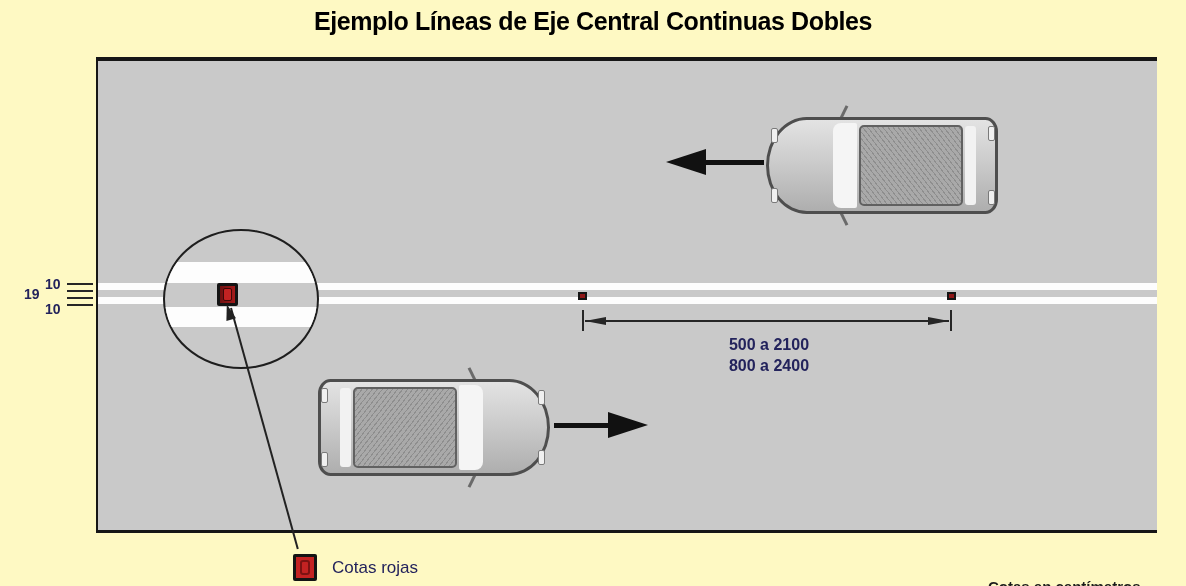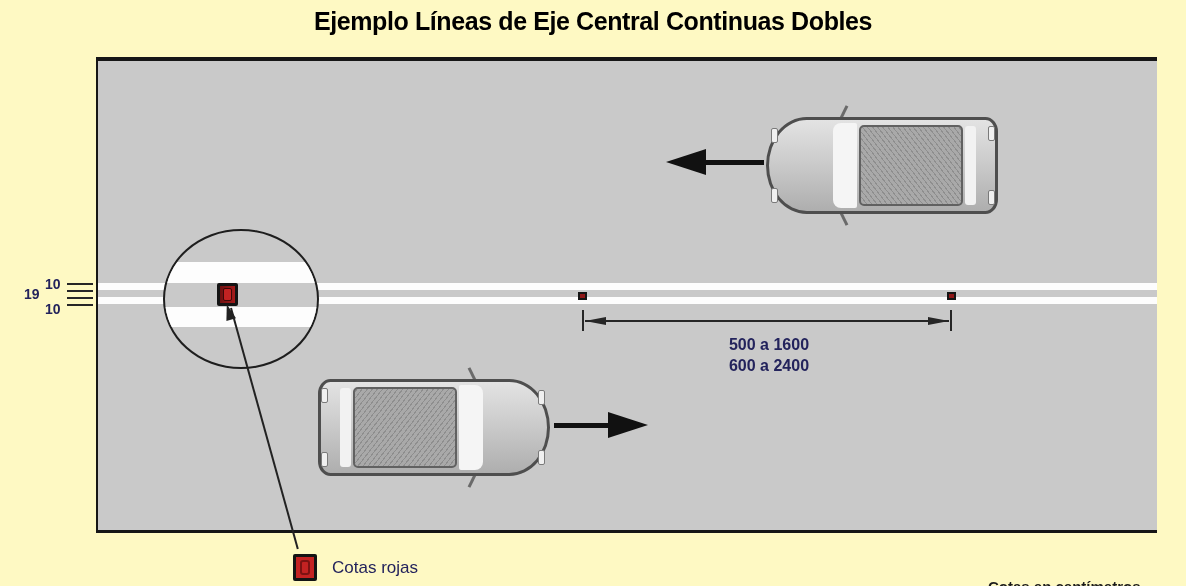--- a/index.html
+++ b/index.html
@@ -119,22 +119,22 @@
     </div>
   <div class="abs tacha-small" style="left:947px">
       <i></i>
     </div>
 
   <div class="abs ext-tick" style="left:582px"></div>
   <div class="abs ext-tick" style="left:950px"></div>
   <div class="abs dim-line"></div>
   <div class="abs dim-arrow left"></div>
   <div class="abs dim-arrow right"></div>
-  <div class="abs dim-label" style="top:336px">500 a 1600</div>
-  <div class="abs dim-label" style="top:357px">600 a 2400</div>
+  <div class="abs dim-label" style="top:336px">500 a 2100</div>
+  <div class="abs dim-label" style="top:357px">800 a 2400</div>
 
   <div class="abs car" style="left:766px;top:117px">
     <div class="mirror mt"></div>
     <div class="mirror mb"></div>
     <div class="car-body">
       <div class="lamp fl"></div>
       <div class="lamp fb"></div>
       <div class="lamp rl"></div>
       <div class="lamp rb"></div>
       <div class="windshield"></div>

